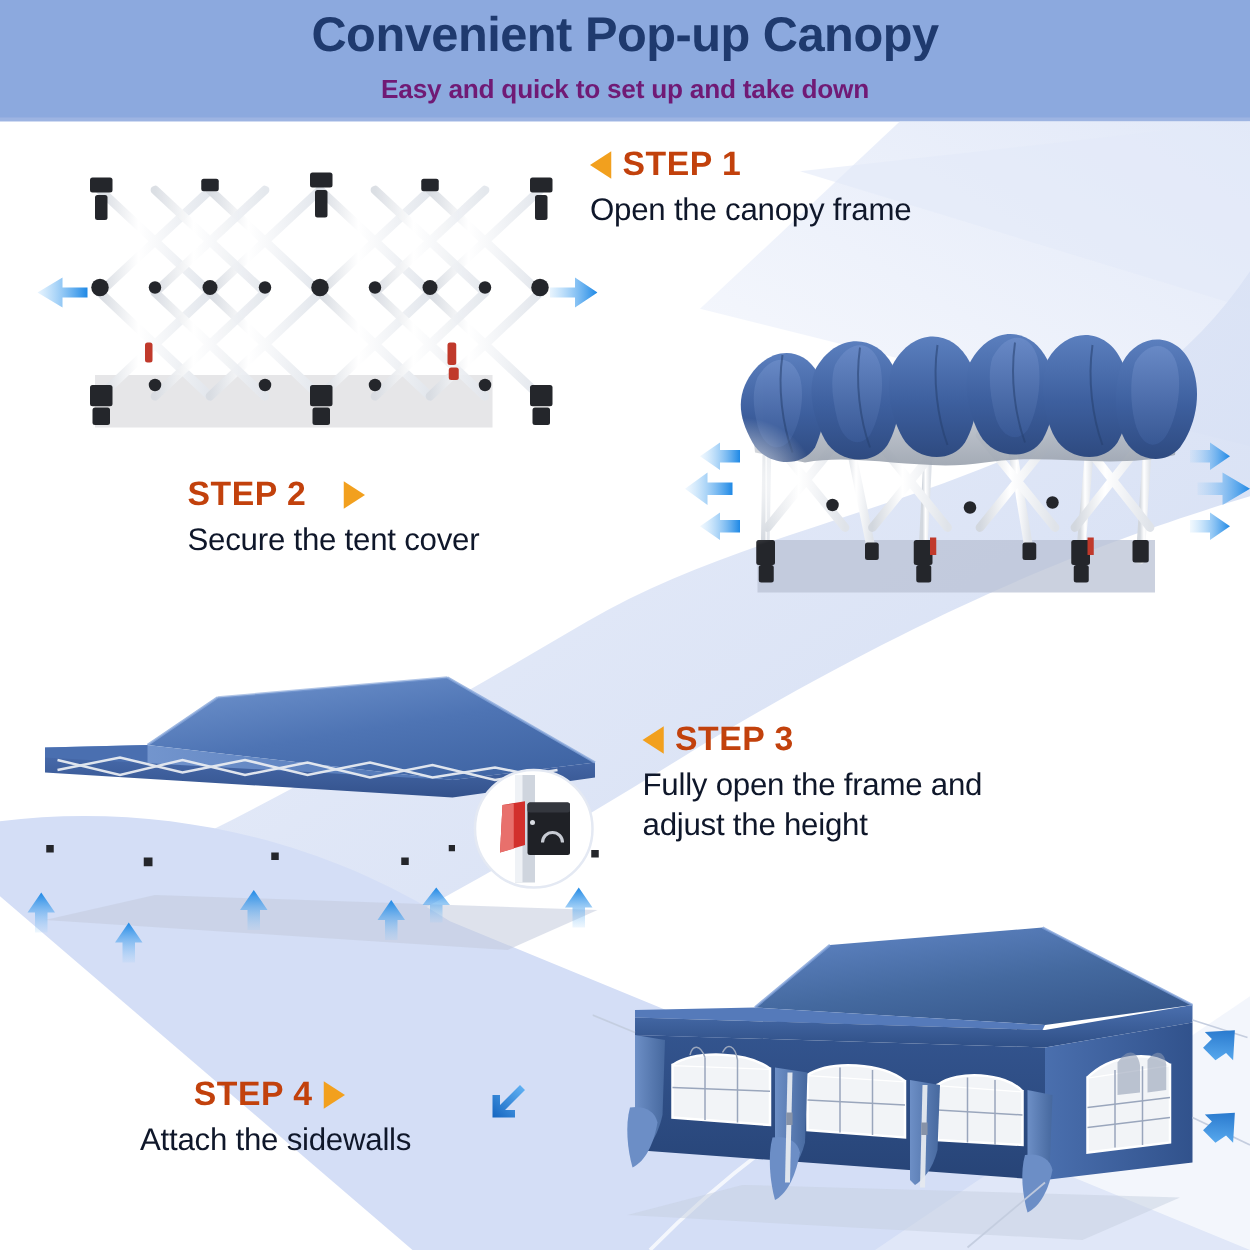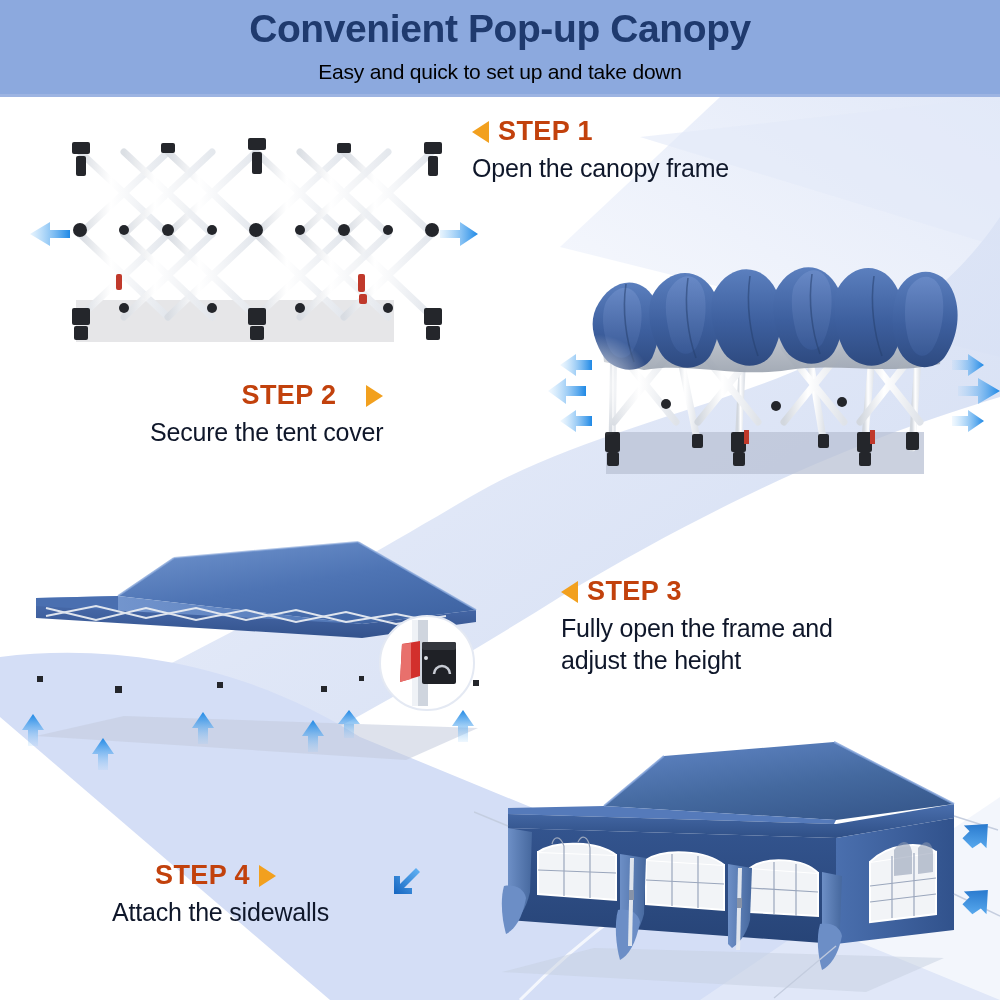--- a/index.html
+++ b/index.html
@@ -18,22 +18,23 @@
     background:#8CA9DE;
     text-align:center;
     border-bottom:3px solid #9DB4E2;
   }
   .header-title {
     font-size:39px; font-weight:bold; color:#1F3A6E;
     letter-spacing:-0.4px; line-height:1; padding-top:9px;
     font-family:"Liberation Sans", sans-serif;
   }
   .header-sub {
-    font-size:21px; color:#000000; line-height:1; padding-top:13px;
+    font-size:21px; color:#701a75; line-height:1; padding-top:13px;
     letter-spacing:-0.2px;
+    font-weight:bold;
   }
 
   
   .bg-layer { position:absolute; left:0; top:97px; width:1000px; height:903px; overflow:hidden; }
   .bg-layer svg { display:block; }
 
   
   .step-block { position:absolute; }
   .step-label {
     display:flex; align-items:center; gap:9px;
@@ -325,21 +326,21 @@
 
       <g>
         <path d="M404,124 L420,124 L420,118 L436,129 L420,140 L420,134 L404,134 Z" fill="url(#aR2)"></path>
         <path d="M410,150 L430,150 L430,142 L452,155 L430,168 L430,160 L410,160 Z" fill="url(#aR2)"></path>
         <path d="M404,180 L420,180 L420,174 L436,185 L420,196 L420,190 L404,190 Z" fill="url(#aR2)"></path>
       </g>
     </svg>
   </div>
 
   <div class="step-block" style="left:150px; top:382px;">
-    <div class="step-label" style="justify-content:flex-end;gap:30px;">
+    <div class="step-label" style="gap:30px;">
       <span>STEP 2</span>
       <span class="tri tri-right"></span>
     </div>
     <div class="step-desc align-right">Secure the tent cover</div>
   </div>
 
   <div class="illus" style="left:6px; top:498px;">
     <svg width="500" height="290" viewBox="0 0 500 290">
       <defs>
         <linearGradient id="roofTop" x1="0.15" y1="0" x2="0.85" y2="1">
@@ -423,21 +424,21 @@
 
         <path d="M428,176 A8,8 0 0 1 444,176" stroke="#C7CBD3" stroke-width="2.5" fill="none"></path>
         <circle cx="420" cy="160" r="2" fill="#D8DCE2"></circle>
 
         <path d="M396,146 L414,143 L414,178 L394,184 Z" fill="#D2302C"></path>
         <path d="M396,146 L405,145 L405,181 L394,184 Z" fill="#E8706C"></path>
       </g>
     </svg>
   </div>
 
-  <div class="step-block" style="left:514px; top:578px;margin-left:47px;">
+  <div class="step-block" style="left:514px; top:578px;">
     <div class="step-label">
       <span class="tri tri-left"></span>
       <span>STEP 3</span>
     </div>
     <div class="step-desc">Fully open the frame and
 adjust the height</div>
   </div>
 
   <div class="illus" style="left:474px; top:734px;">
     <svg width="526" height="266" viewBox="0 0 526 266">

